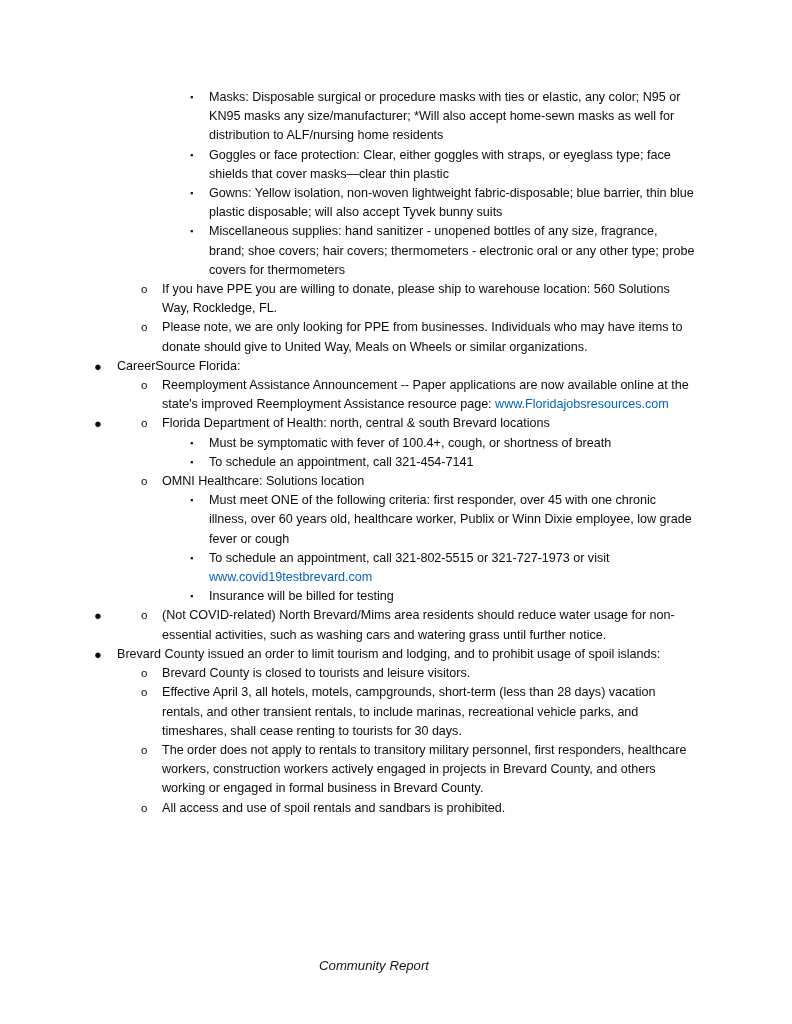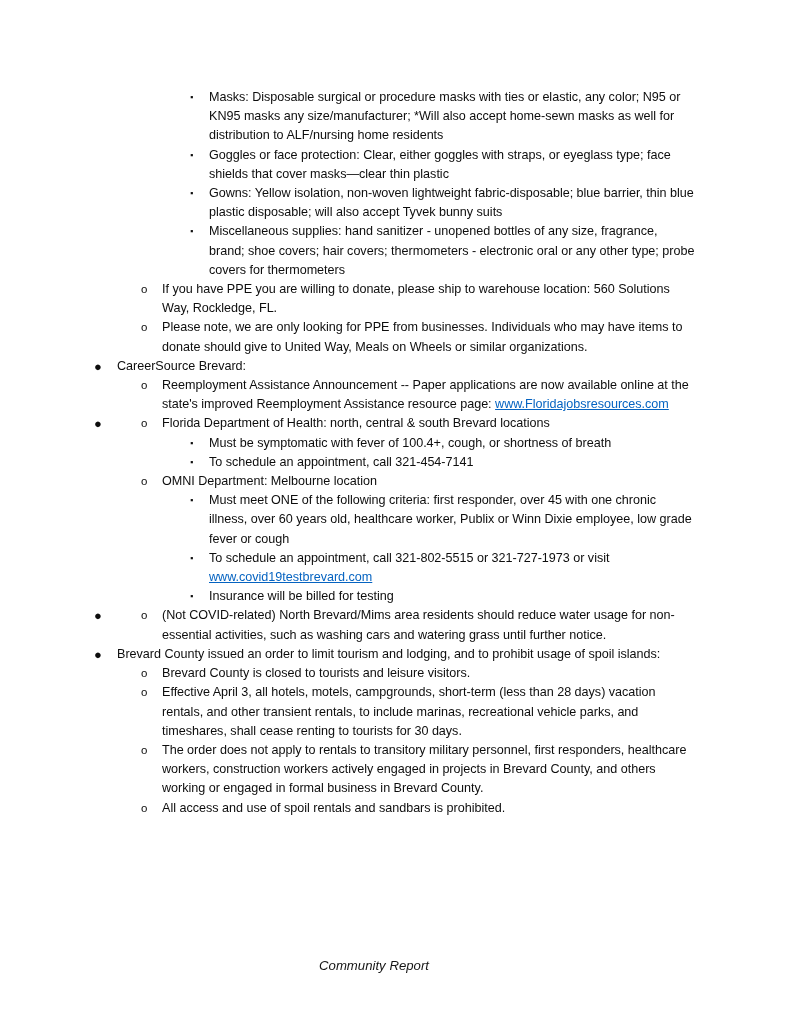--- a/index.html
+++ b/index.html
@@ -73,21 +73,20 @@
     padding-left: 209px;
     padding-right: 97px;
   }
   .lvl3 .bullet {
     left: 190px;
     top: 0;
     font-size: 9px;
   }
   a.doclink, .doclink {
     color: #0563c1;
-    text-decoration: underline;
     word-break: break-word;
   }
   .footer {
     position: absolute;
     left: 0;
     top: 957px;
     width: 748px;
     text-align: center;
     font-style: italic;
     font-size: 13.2px;
@@ -119,21 +118,21 @@
       <div class="li lvl2">
         <span class="bullet">o</span>
         <span class="txt">If you have PPE you are willing to donate, please ship to warehouse location: 560 Solutions Way, Rockledge, FL.</span>
       </div>
       <div class="li lvl2">
         <span class="bullet">o</span>
         <span class="txt">Please note, we are only looking for PPE from businesses. Individuals who may have items to donate should give to United Way, Meals on Wheels or similar organizations.</span>
       </div>
       <div class="li lvl1">
         <span class="bullet">●</span>
-        <span class="txt">CareerSource Brevard:</span>
+        <span class="txt">CareerSource Florida:</span>
       </div>
       <div class="li lvl2">
         <span class="bullet">o</span>
         <span class="txt">Reemployment Assistance Announcement -- Paper applications are now available online at the state's improved Reemployment Assistance resource page: <a class="doclink">www.Floridajobsresources.com</a></span>
       </div>
       <div class="li lvl1">
         <span class="bullet">●</span>
       </div>
       <div class="li lvl2">
         <span class="bullet">o</span>
@@ -142,21 +141,21 @@
       <div class="li lvl3">
         <span class="bullet">▪</span>
         <span class="txt">Must be symptomatic with fever of 100.4+, cough, or shortness of breath</span>
       </div>
       <div class="li lvl3">
         <span class="bullet">▪</span>
         <span class="txt">To schedule an appointment, call 321-454-7141</span>
       </div>
       <div class="li lvl2">
         <span class="bullet">o</span>
-        <span class="txt">OMNI Department: Melbourne location</span>
+        <span class="txt">OMNI Healthcare: Solutions location</span>
       </div>
       <div class="li lvl3">
         <span class="bullet">▪</span>
         <span class="txt">Must meet ONE of the following criteria: first responder, over 45 with one chronic illness, over 60 years old, healthcare worker, Publix or Winn Dixie employee, low grade fever or cough</span>
       </div>
       <div class="li lvl3">
         <span class="bullet">▪</span>
         <span class="txt">To schedule an appointment, call 321-802-5515 or 321-727-1973 or visit <a class="doclink">www.covid19testbrevard.com</a></span>
       </div>
       <div class="li lvl3">

